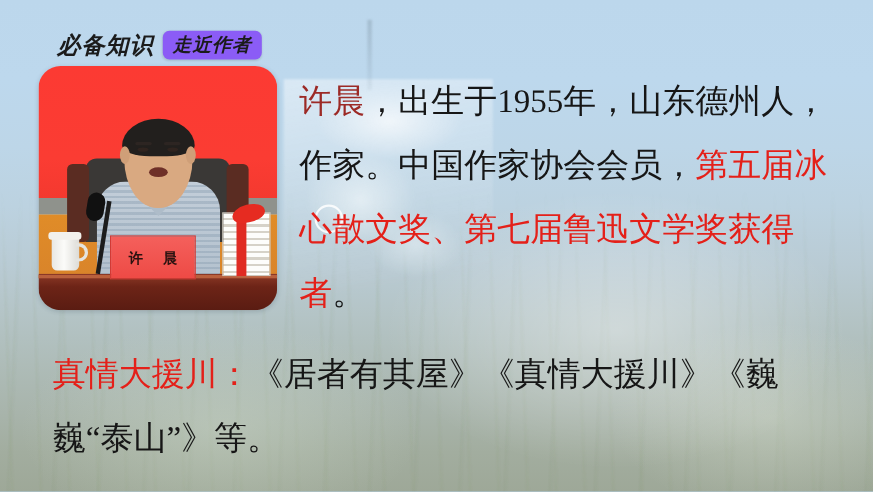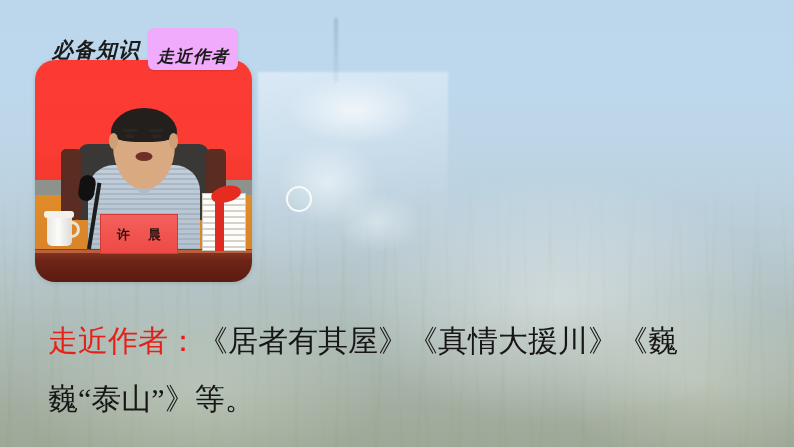--- a/index.html
+++ b/index.html
@@ -115,23 +115,23 @@
   .header-title {
     font-family: "Liberation Sans", "DejaVu Sans", sans-serif;
     font-weight: bold;
     font-size: 21px;
     line-height: 1;
     color: #1b1b1b;
     letter-spacing: 1px;
     font-style: italic;
   }
   .header-chip {
-    background: #f0abfc;
+    background: #8b5cf6;
     border-radius: 6px;
-    padding: 20px 9px 5px;
+    padding: 4px 9px 5px;
     font-family: Liberation Serif, serif;
     font-weight: bold;
     font-size: 17px;
     line-height: 1;
     color: #1b1b1b;
     letter-spacing: 1px;
     font-style: italic;
     box-shadow: 0 1px 2px rgba(0,0,0,0.12);
   }
 
@@ -429,18 +429,21 @@
     <div class="ph-cup-handle"></div>
     <div class="ph-books"></div>
     <div class="ph-ribbon-v"></div>
     <div class="ph-ribbon-bow"></div>
     <div class="ph-plate">
       <span class="ph-plate-text">许</span>
       <span class="ph-plate-text">晨</span>
     </div>
   </div>
 
+  <div class="para">
+    <span class="t-name">许晨</span><span>，出生于1955年，山东德州人，作家。中国作家协会会员，</span><span class="t-red">第五届冰心散文奖、第七届鲁迅文学奖获得者</span><span>。</span>
+  </div>
 
   <div class="works">
-    <span class="t-redlbl">走近作者：</span><span>《居者有其屋》《真情大援川》《巍巍“泰山”》等。</span>
+    <span class="t-redlbl">真情大援川：</span><span>《居者有其屋》《真情大援川》《巍巍“泰山”》等。</span>
   </div>
 
 </div>
 
 </body></html>

